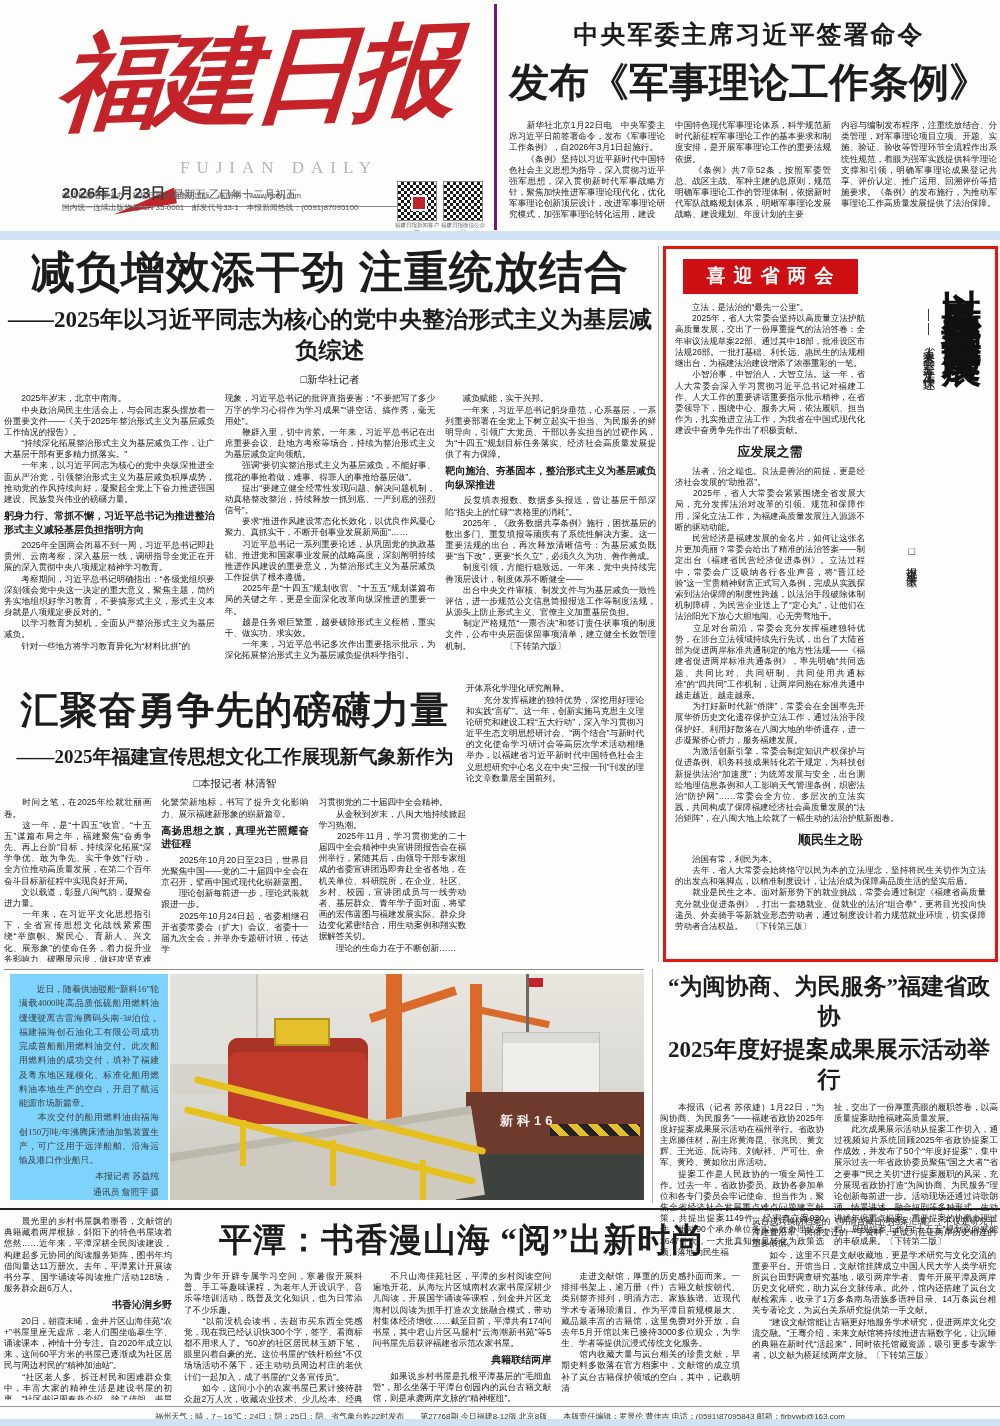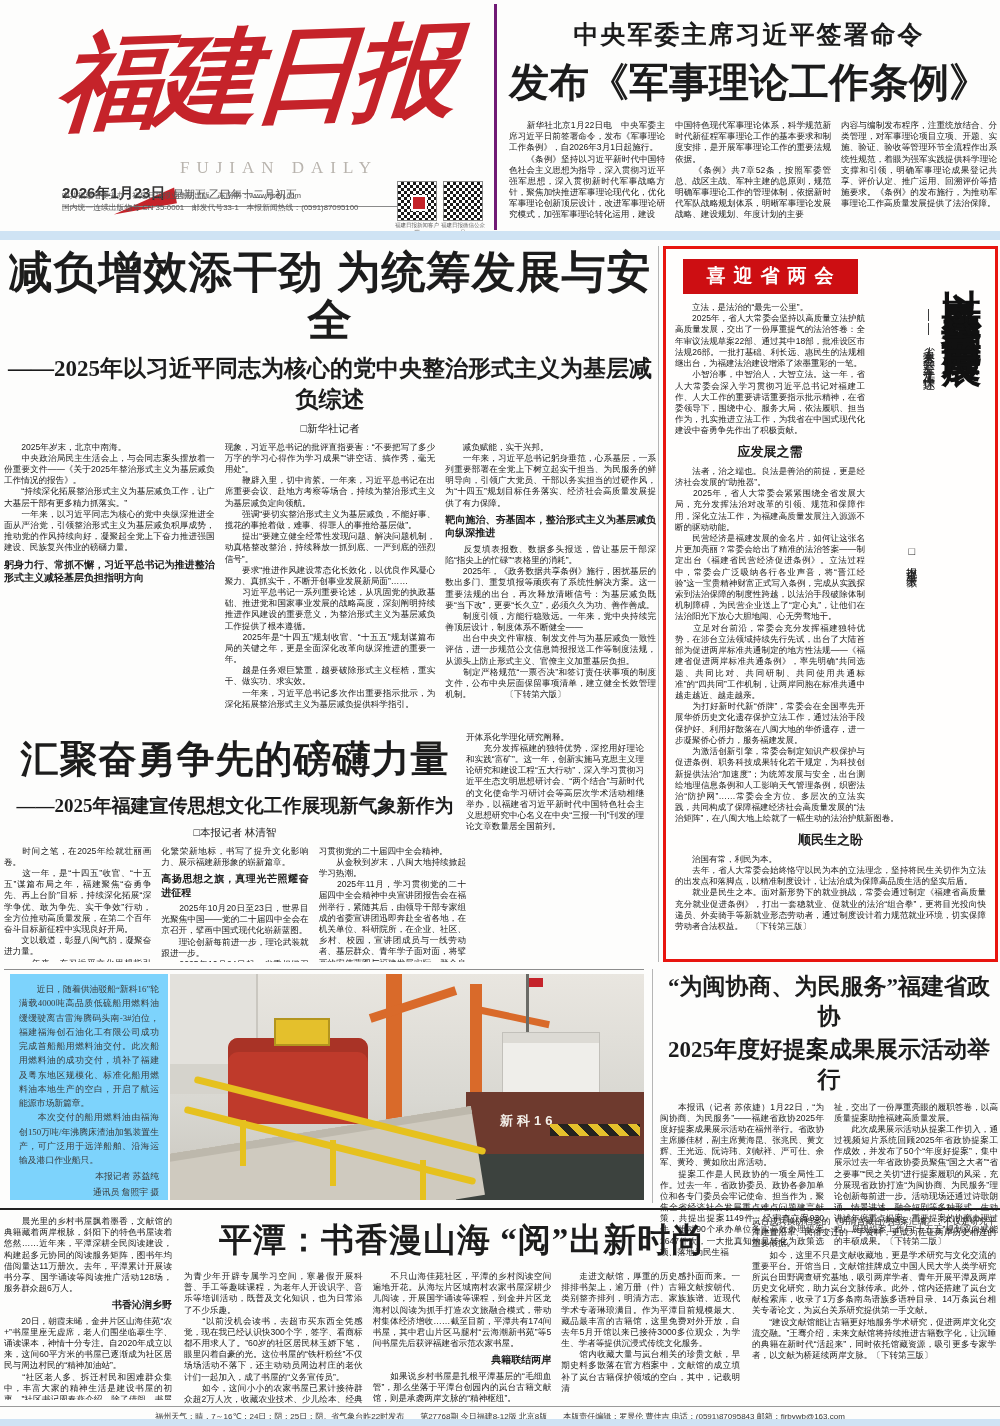--- a/index.html
+++ b/index.html
@@ -152,30 +152,34 @@
       <div class="col body">中国特色现代军事理论体系，科学规范新时代新征程军事理论工作的基本要求和制度安排，是开展军事理论工作的重要法规依据。
 　　《条例》共7章52条，按照军委管总、战区主战、军种主建的总原则，规范明确军事理论工作的管理体制，依据新时代军队战略规划体系，明晰军事理论发展战略、建设规划、年度计划的主要</div>
       <div class="col body">内容与编制发布程序，注重统放结合、分类管理，对军事理论项目立项、开题、实施、验证、验收等管理环节全流程作出系统性规范，着眼为强军实践提供科学理论支撑和引领，明确军事理论成果登记共享、评价认定、推广运用、回溯评价等措施要求。《条例》的发布施行，为推动军事理论工作高质量发展提供了法治保障。</div>
     </div>
   </div>
 
   <div class="blue-strip" id="strip-top"></div>
 
   <div id="left-mid">
     <div>
-      <div class="a-head">减负增效添干劲 为统筹发展与安全</div>
+      <div class="a-head">减负增效添干劲 注重统放结合</div>
       <div class="a-sub">——2025年以习近平同志为核心的党中央整治形式主义为基层减负综述</div>
       <div class="byline">□新华社记者</div>
       <div id="jianfu-cols" class="cols">
         <div class="col">
           <div class="body">　　2025年岁末，北京中南海。
 　　中央政治局民主生活会上，与会同志案头摆放着一份重要文件——《关于2025年整治形式主义为基层减负工作情况的报告》。
 　　“持续深化拓展整治形式主义为基层减负工作，让广大基层干部有更多精力抓落实。”
 　　一年来，以习近平同志为核心的党中央纵深推进全面从严治党，引领整治形式主义为基层减负积厚成势，推动党的作风持续向好，凝聚起全党上下奋力推进强国建设、民族复兴伟业的磅礴力量。</div>
           <div class="colhead">躬身力行、常抓不懈，习近平总书记为推进整治形式主义减轻基层负担指明方向</div>
+          <div class="body">　　2025年全国两会闭幕不到一周，习近平总书记即赴贵州、云南考察，深入基层一线，调研指导全党正在开展的深入贯彻中央八项规定精神学习教育。
+　　考察期间，习近平总书记明确指出：“各级党组织要深刻领会党中央这一决定的重大意义，聚焦主题，简约务实地组织好学习教育，不要搞形式主义，形式主义本身就是八项规定要反对的。”
+　　以学习教育为契机，全面从严整治形式主义为基层减负。
+　　针对一些地方将学习教育异化为“材料比拼”的</div>
         </div>
         <div class="col body">现象，习近平总书记的批评直指要害：“不要把写了多少万字的学习心得作为学习成果”“讲空话、搞作秀，毫无用处”。
 　　鞭辟入里，切中肯綮。一年来，习近平总书记在出席重要会议、赴地方考察等场合，持续为整治形式主义为基层减负定向领航。
 　　强调“要切实整治形式主义为基层减负，不能好事、揽花的事抢着做，难事、得罪人的事推给基层做”。
 　　提出“要建立健全经常性发现问题、解决问题机制，动真格整改整治，持续释放一抓到底、一严到底的强烈信号”。
 　　要求“推进作风建设常态化长效化，以优良作风凝心聚力、真抓实干，不断开创事业发展新局面”……
 　　习近平总书记一系列重要论述，从巩固党的执政基础、推进党和国家事业发展的战略高度，深刻阐明持续推进作风建设的重要意义，为整治形式主义为基层减负工作提供了根本遵循。
 　　2025年是“十四五”规划收官、“十五五”规划谋篇布局的关键之年，更是全面深化改革向纵深推进的重要一年。
 　　越是任务艰巨繁重，越要破除形式主义桎梏，重实干、做实功、求实效。
 　　一年来，习近平总书记多次作出重要指示批示，为深化拓展整治形式主义为基层减负提供科学指引。</div>

